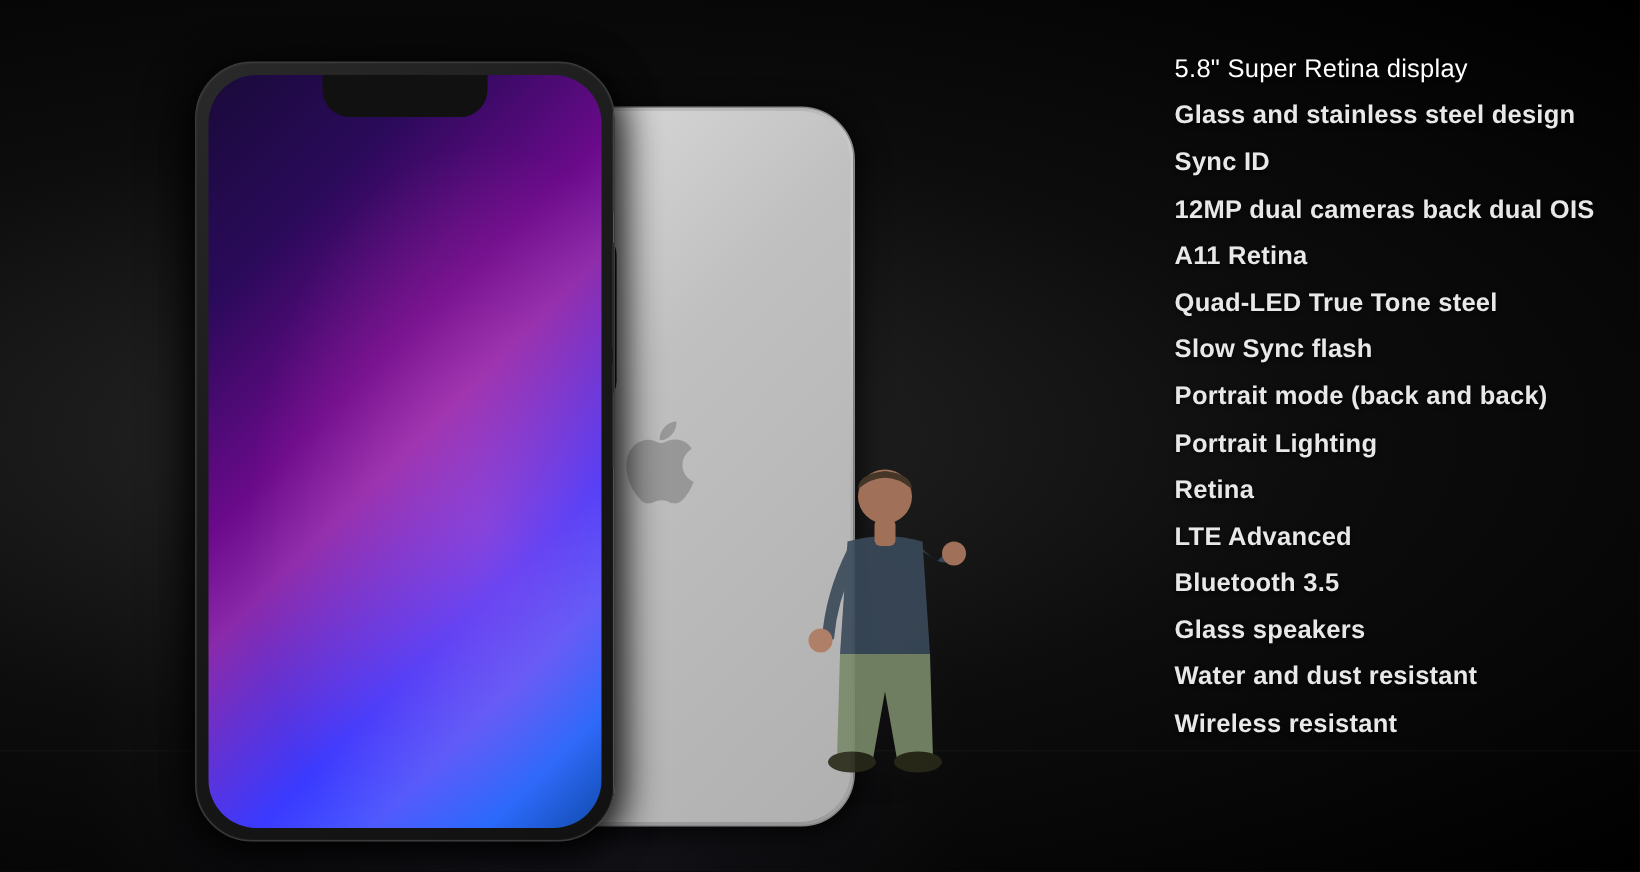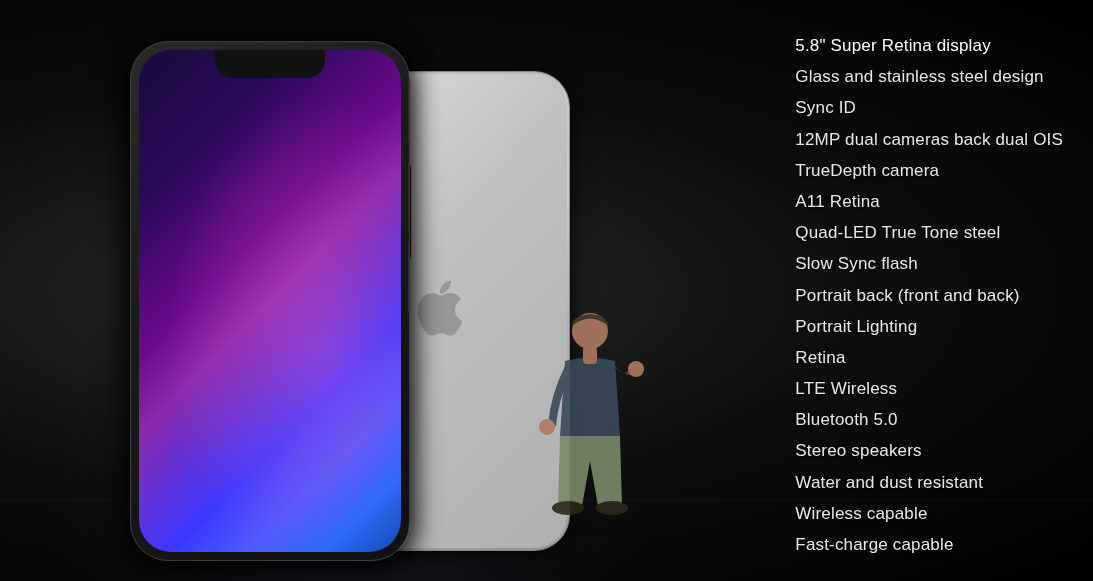--- a/index.html
+++ b/index.html
@@ -187,21 +187,21 @@
       top: 30px;
       z-index: 20;
       display: flex;
       flex-direction: column;
       gap: 0;
     }
 
     .feature-item {
       color: #e8e8e8;
       font-size: 17px;
-      font-weight: 400;
+      font-weight: 700;
       line-height: 1.6;
       letter-spacing: 0.01em;
       padding: 2px 0;
       text-shadow: 0 1px 3px rgba(0,0,0,0.8);
     }
 
     .feature-item.highlight {
       color: #ffffff;
       font-weight: 400;
     }
@@ -290,28 +290,26 @@
 
     <ellipse cx="38" cy="202" rx="16" ry="7" fill="#2a2a1a"></ellipse>
     <ellipse cx="82" cy="202" rx="16" ry="7" fill="#2a2a1a"></ellipse>
   </svg>
 
   <div class="features-list">
   <div class="feature-item highlight">5.8" Super Retina display</div>
       <div class="feature-item">Glass and stainless steel design</div>
       <div class="feature-item">Sync ID</div>
       <div class="feature-item">12MP dual cameras back dual OIS</div>
-      <div class="feature-item">TrueDepth camera</div>
       <div class="feature-item">A11 Retina</div>
       <div class="feature-item">Quad-LED True Tone steel</div>
       <div class="feature-item">Slow Sync flash</div>
-      <div class="feature-item">Portrait back (front and back)</div>
+      <div class="feature-item">Portrait mode (back and back)</div>
       <div class="feature-item">Portrait Lighting</div>
       <div class="feature-item">Retina</div>
-      <div class="feature-item">LTE Wireless</div>
-      <div class="feature-item">Bluetooth 5.0</div>
-      <div class="feature-item">Stereo speakers</div>
+      <div class="feature-item">LTE Advanced</div>
+      <div class="feature-item">Bluetooth 3.5</div>
+      <div class="feature-item">Glass speakers</div>
       <div class="feature-item">Water and dust resistant</div>
-      <div class="feature-item">Wireless capable</div>
-      <div class="feature-item">Fast-charge capable</div>
+      <div class="feature-item">Wireless resistant</div>
     </div>
 
 </div>
 
 </body></html>

